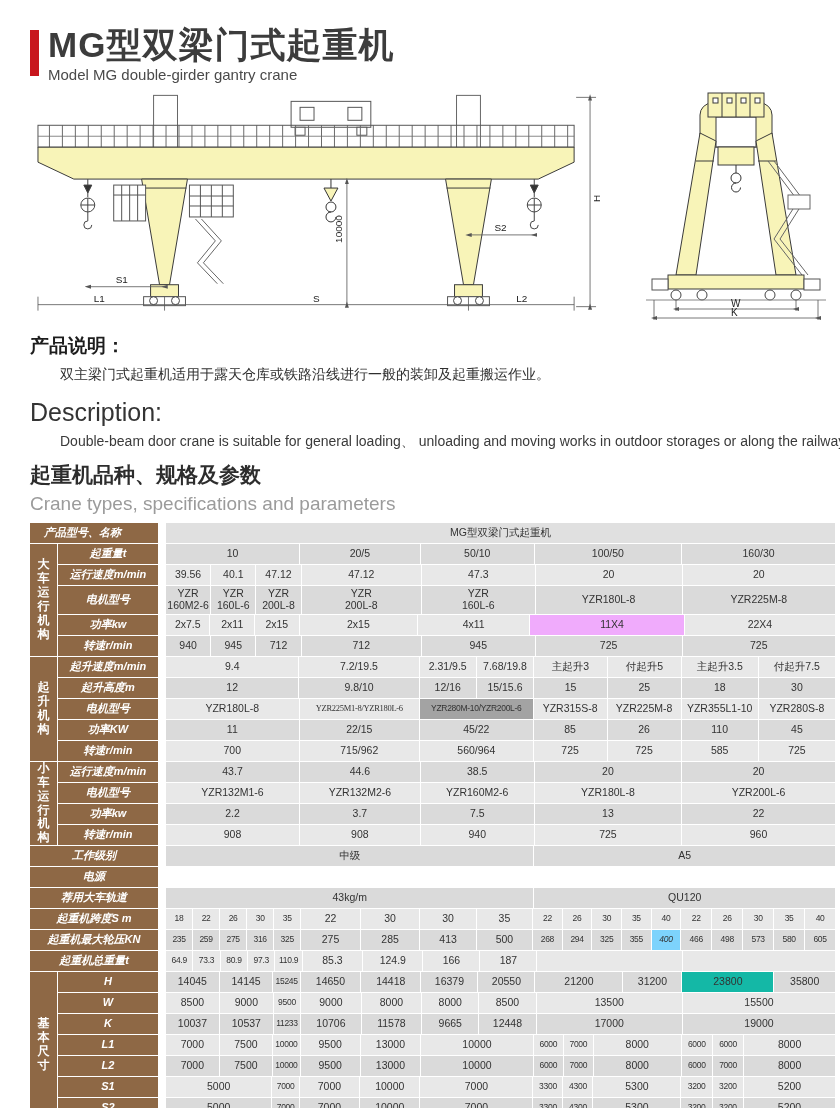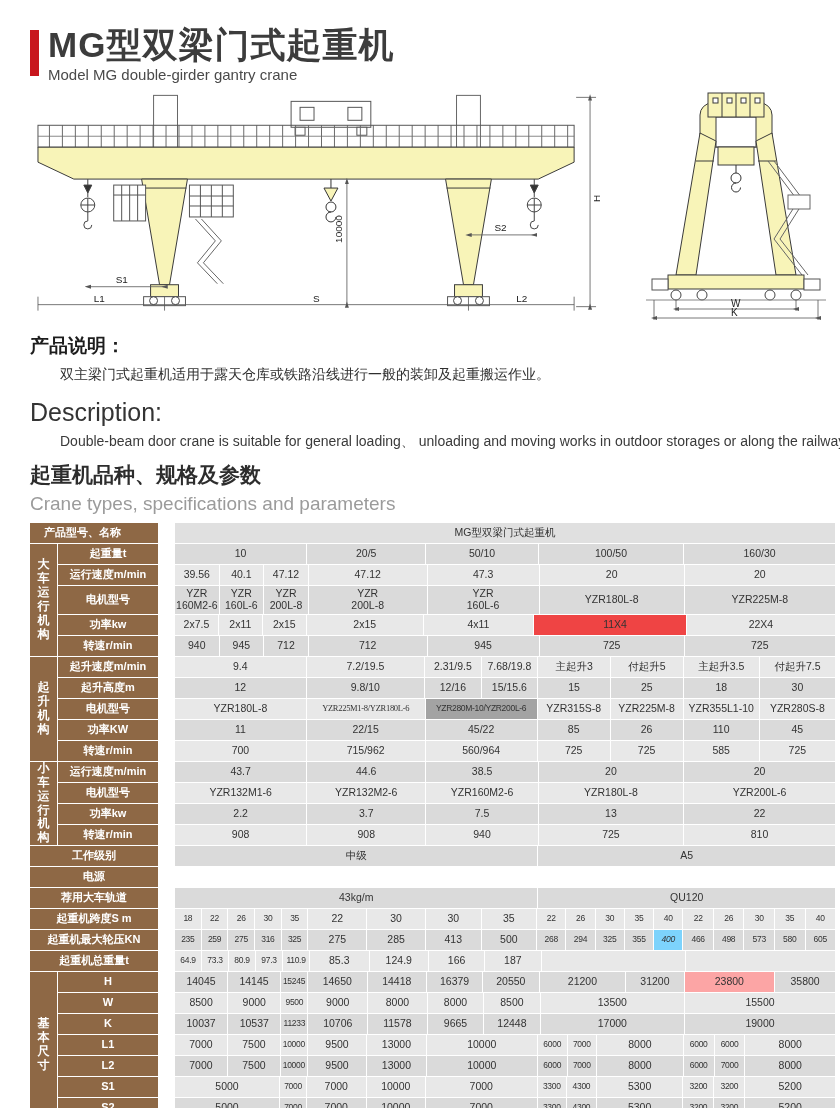--- a/index.html
+++ b/index.html
@@ -27,21 +27,21 @@
   .sec-cn{font-size:21px;font-weight:700;color:#2d2d2d;margin-top:10px;}
   .sec-en{font-size:19px;color:#9b9b9b;margin-top:4px;}
 
   
   .spec-table{position:relative;margin-top:8px;width:805px;background:#fff;}
   .trow{display:flex;height:20px;margin-bottom:1px;}
   .trow.sep{margin-top:1px;}
   .tlabel{
     background:#8e6845;color:#fff;font-size:11px;font-weight:700;
     display:flex;align-items:center;justify-content:center;
-    width:100px;margin-left:28px;margin-right:17px;flex:0 0 auto;line-height:1.05;
+    width:100px;margin-left:28px;margin-right:8px;flex:0 0 auto;line-height:1.05;font-style:italic;
   }
   .tlabel.full{width:128px;margin-left:0;}
   .tlabel.first{justify-content:flex-start;padding-left:14px;width:114px;}
   .tcells{display:flex;flex:1;gap:1px;}
   .tcell{
     display:flex;align-items:center;justify-content:center;text-align:center;
     font-size:10.5px;color:#333;overflow:hidden;white-space:pre-line;line-height:1.1;
   }
   .tcell.sm{font-size:8.5px;letter-spacing:-0.3px;}
   .tgroup{
@@ -269,21 +269,21 @@
         </div>
       </div>
       <div class="trow">
         <div class="tlabel">功率kw</div>
         <div class="tcells">
           <div class="tcell" style="flex-grow: 6.66; flex-basis: 0px; background: rgb(232, 232, 232);">2x7.5</div>
           <div class="tcell" style="flex-grow: 6.67; flex-basis: 0px; background: rgb(232, 232, 232);">2x11</div>
           <div class="tcell" style="flex-grow: 6.67; flex-basis: 0px; background: rgb(232, 232, 232);">2x15</div>
           <div class="tcell" style="flex-grow: 18; flex-basis: 0px; background: rgb(232, 232, 232);">2x15</div>
           <div class="tcell" style="flex-grow: 17; flex-basis: 0px; background: rgb(232, 232, 232);">4x11</div>
-          <div class="tcell" style="flex-grow: 22; flex-basis: 0px; background: #ef4444; padding-left: 10px;">11X4</div>
+          <div class="tcell" style="flex-grow: 22; flex-basis: 0px; background: #f0abfc; padding-left: 10px;">11X4</div>
           <div class="tcell" style="flex-grow: 23; flex-basis: 0px; background: rgb(232, 232, 232);">22X4</div>
         </div>
       </div>
       <div class="trow">
         <div class="tlabel">转速r/min</div>
         <div class="tcells">
           <div class="tcell" style="flex-grow: 6.66; flex-basis: 0px; background: rgb(218, 218, 218);">940</div>
           <div class="tcell" style="flex-grow: 6.67; flex-basis: 0px; background: rgb(218, 218, 218);">945</div>
           <div class="tcell" style="flex-grow: 6.67; flex-basis: 0px; background: rgb(218, 218, 218);">712</div>
           <div class="tcell" style="flex-grow: 18; flex-basis: 0px; background: rgb(218, 218, 218);">712</div>
@@ -384,21 +384,21 @@
           <div class="tcell" style="flex-grow: 23; flex-basis: 0px; background: rgb(218, 218, 218);">22</div>
         </div>
       </div>
       <div class="trow">
         <div class="tlabel">转速r/min</div>
         <div class="tcells">
           <div class="tcell" style="flex-grow: 20; flex-basis: 0px; background: rgb(232, 232, 232);">908</div>
           <div class="tcell" style="flex-grow: 18; flex-basis: 0px; background: rgb(232, 232, 232);">908</div>
           <div class="tcell" style="flex-grow: 17; flex-basis: 0px; background: rgb(232, 232, 232);">940</div>
           <div class="tcell" style="flex-grow: 22; flex-basis: 0px; background: rgb(232, 232, 232);">725</div>
-          <div class="tcell" style="flex-grow: 23; flex-basis: 0px; background: rgb(232, 232, 232);">810</div>
+          <div class="tcell" style="flex-grow: 23; flex-basis: 0px; background: rgb(232, 232, 232);">960</div>
         </div>
       </div>
       <div class="trow sep">
         <div class="tlabel full">工作级别</div>
         <div class="tcells">
           <div class="tcell" style="flex-grow: 55; flex-basis: 0px; background: rgb(218, 218, 218);">中级</div>
           <div class="tcell" style="flex-grow: 45; flex-basis: 0px; background: rgb(218, 218, 218);">A5</div>
         </div>
       </div>
       <div class="trow">
@@ -480,21 +480,21 @@
         <div class="tcells">
           <div class="tcell" style="flex-grow: 8; flex-basis: 0px; background: rgb(218, 218, 218);">14045</div>
           <div class="tcell" style="flex-grow: 8; flex-basis: 0px; background: rgb(218, 218, 218);">14145</div>
           <div class="tcell sm" style="flex-grow: 4; flex-basis: 0px; background: rgb(218, 218, 218);">15245</div>
           <div class="tcell" style="flex-grow: 9; flex-basis: 0px; background: rgb(218, 218, 218);">14650</div>
           <div class="tcell" style="flex-grow: 9; flex-basis: 0px; background: rgb(218, 218, 218);">14418</div>
           <div class="tcell" style="flex-grow: 8.5; flex-basis: 0px; background: rgb(218, 218, 218);">16379</div>
           <div class="tcell" style="flex-grow: 8.5; flex-basis: 0px; background: rgb(218, 218, 218);">20550</div>
           <div class="tcell" style="flex-grow: 13.2; flex-basis: 0px; background: rgb(218, 218, 218);">21200</div>
           <div class="tcell" style="flex-grow: 8.8; flex-basis: 0px; background: rgb(218, 218, 218);">31200</div>
-          <div class="tcell" style="flex-grow: 13.8; flex-basis: 0px; background: #fca5a5;">23800</div>
+          <div class="tcell" style="flex-grow: 13.8; flex-basis: 0px; background: #14b8a6;">23800</div>
           <div class="tcell" style="flex-grow: 9.2; flex-basis: 0px; background: rgb(218, 218, 218);">35800</div>
         </div>
       </div>
       <div class="trow">
         <div class="tlabel">W</div>
         <div class="tcells">
           <div class="tcell" style="flex-grow: 8; flex-basis: 0px; background: rgb(232, 232, 232);">8500</div>
           <div class="tcell" style="flex-grow: 8; flex-basis: 0px; background: rgb(232, 232, 232);">9000</div>
           <div class="tcell sm" style="flex-grow: 4; flex-basis: 0px; background: rgb(232, 232, 232);">9500</div>
           <div class="tcell" style="flex-grow: 9; flex-basis: 0px; background: rgb(232, 232, 232);">9000</div>

